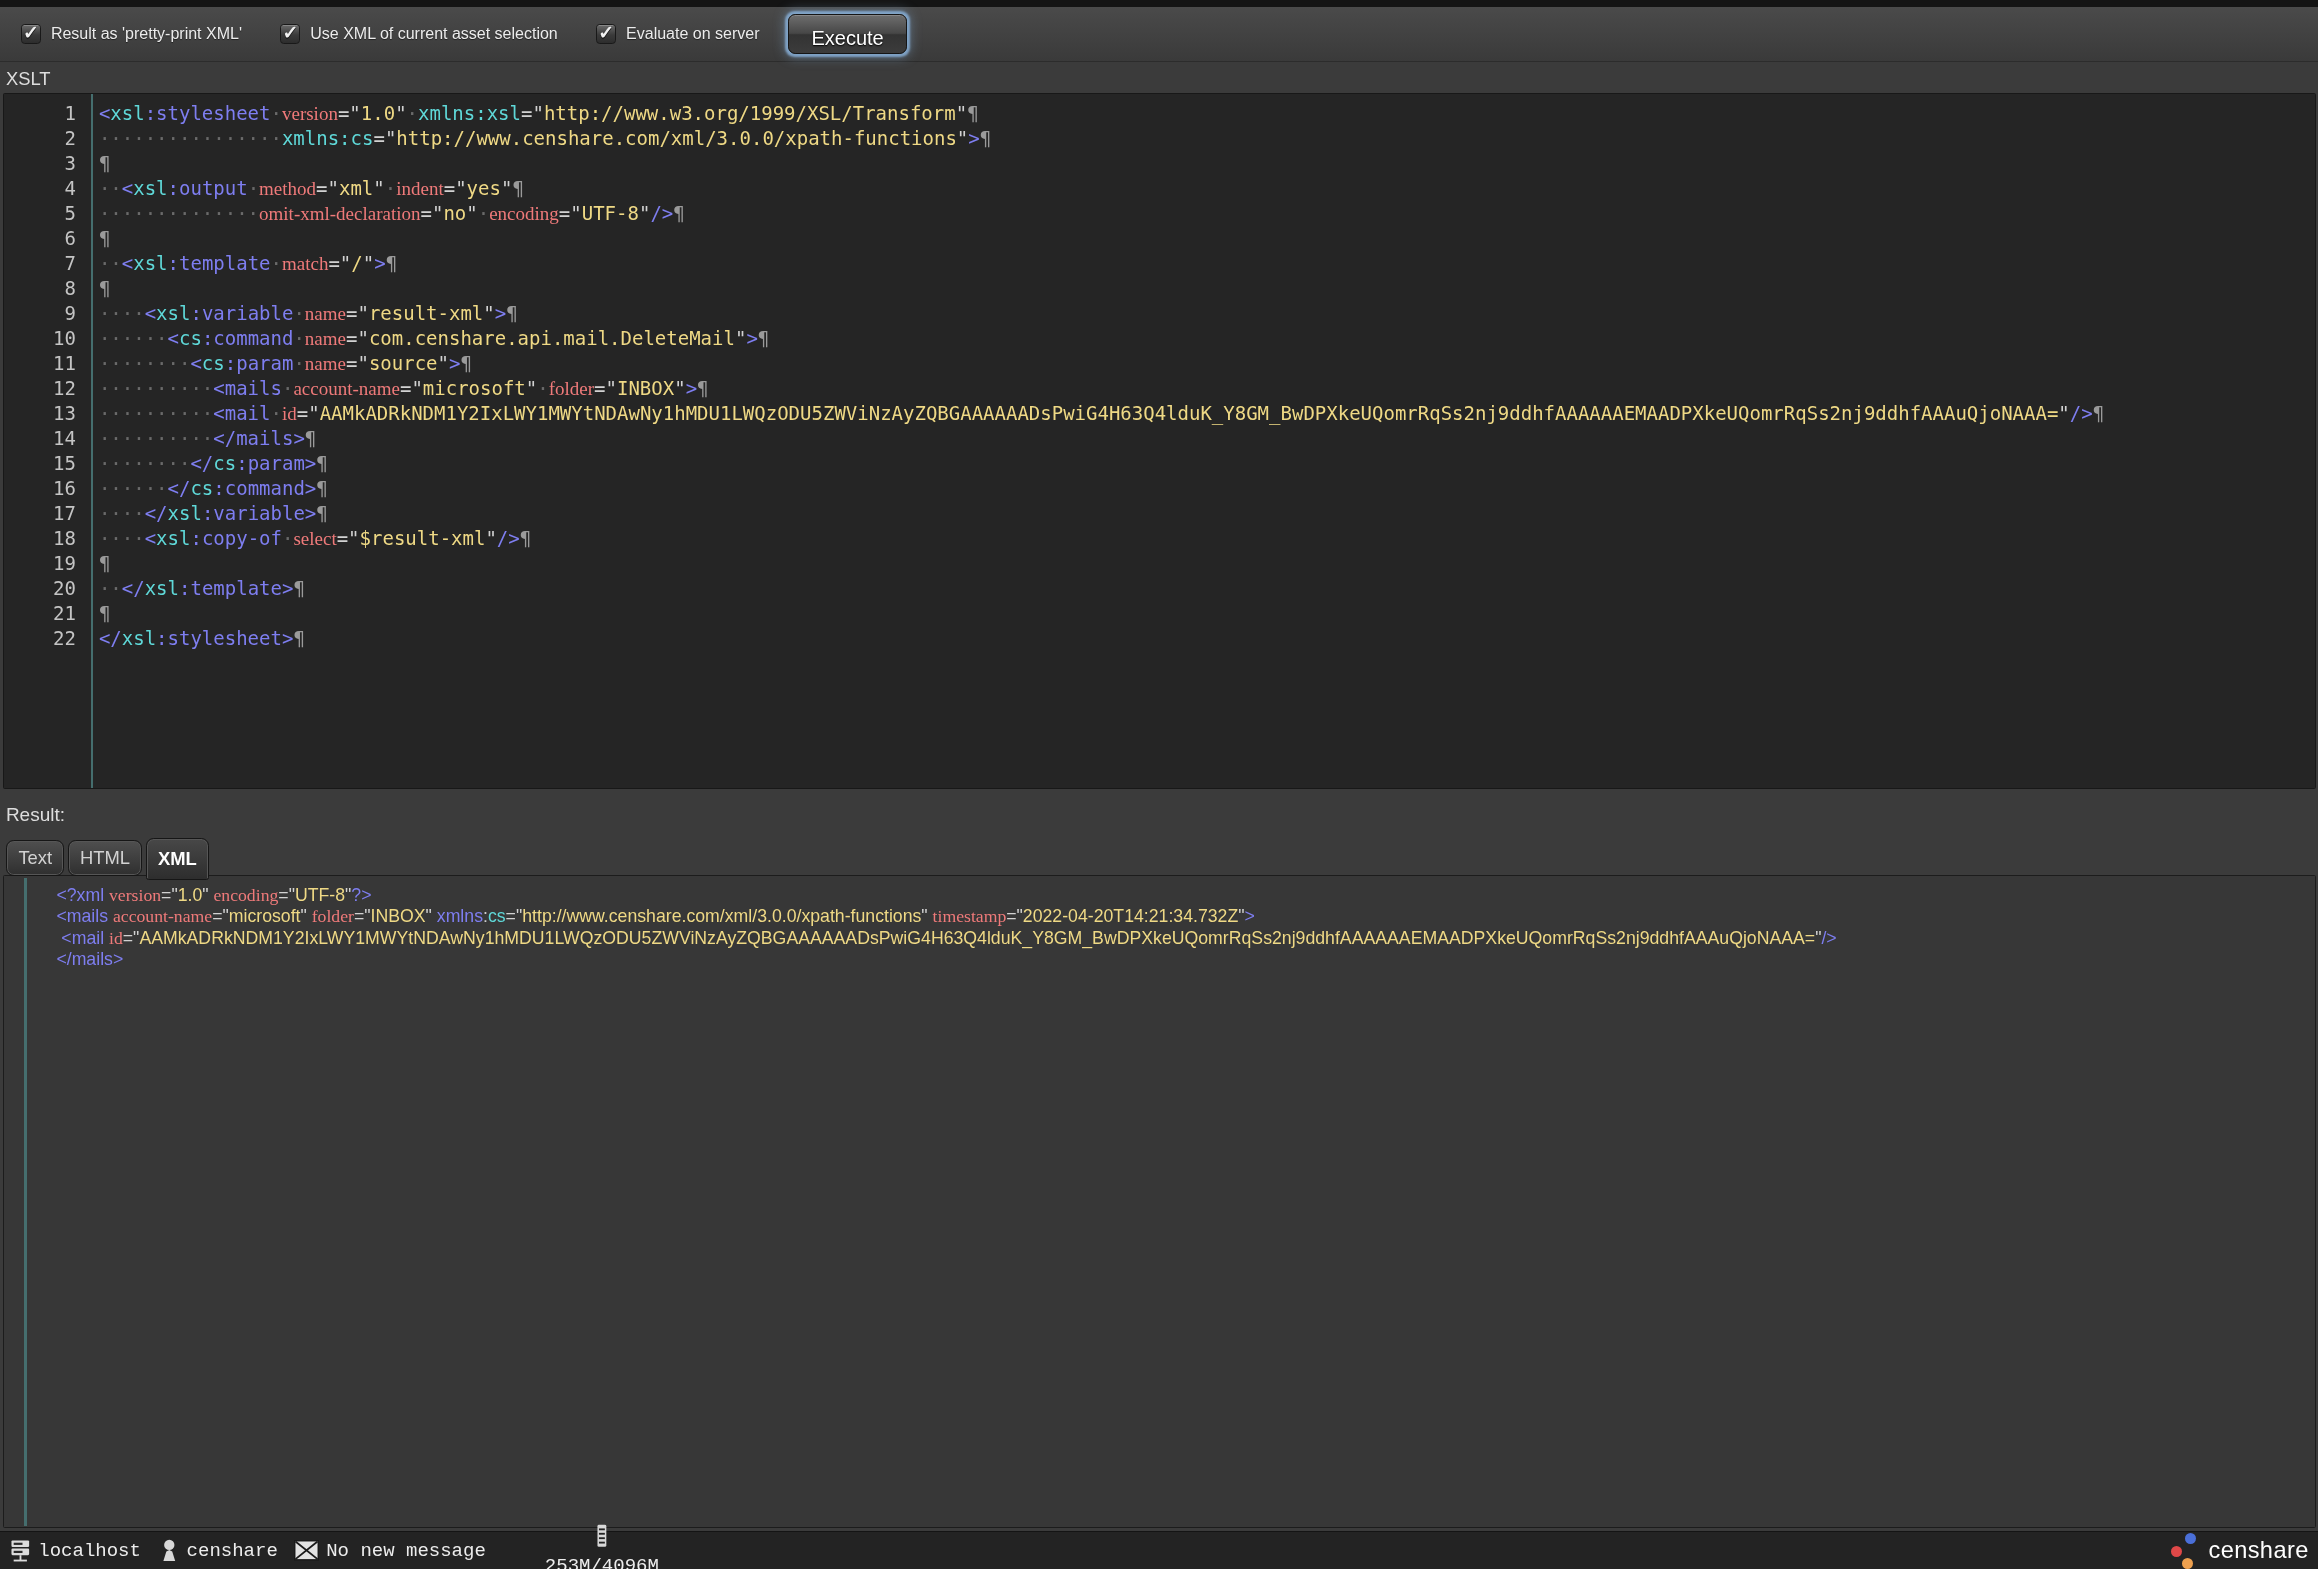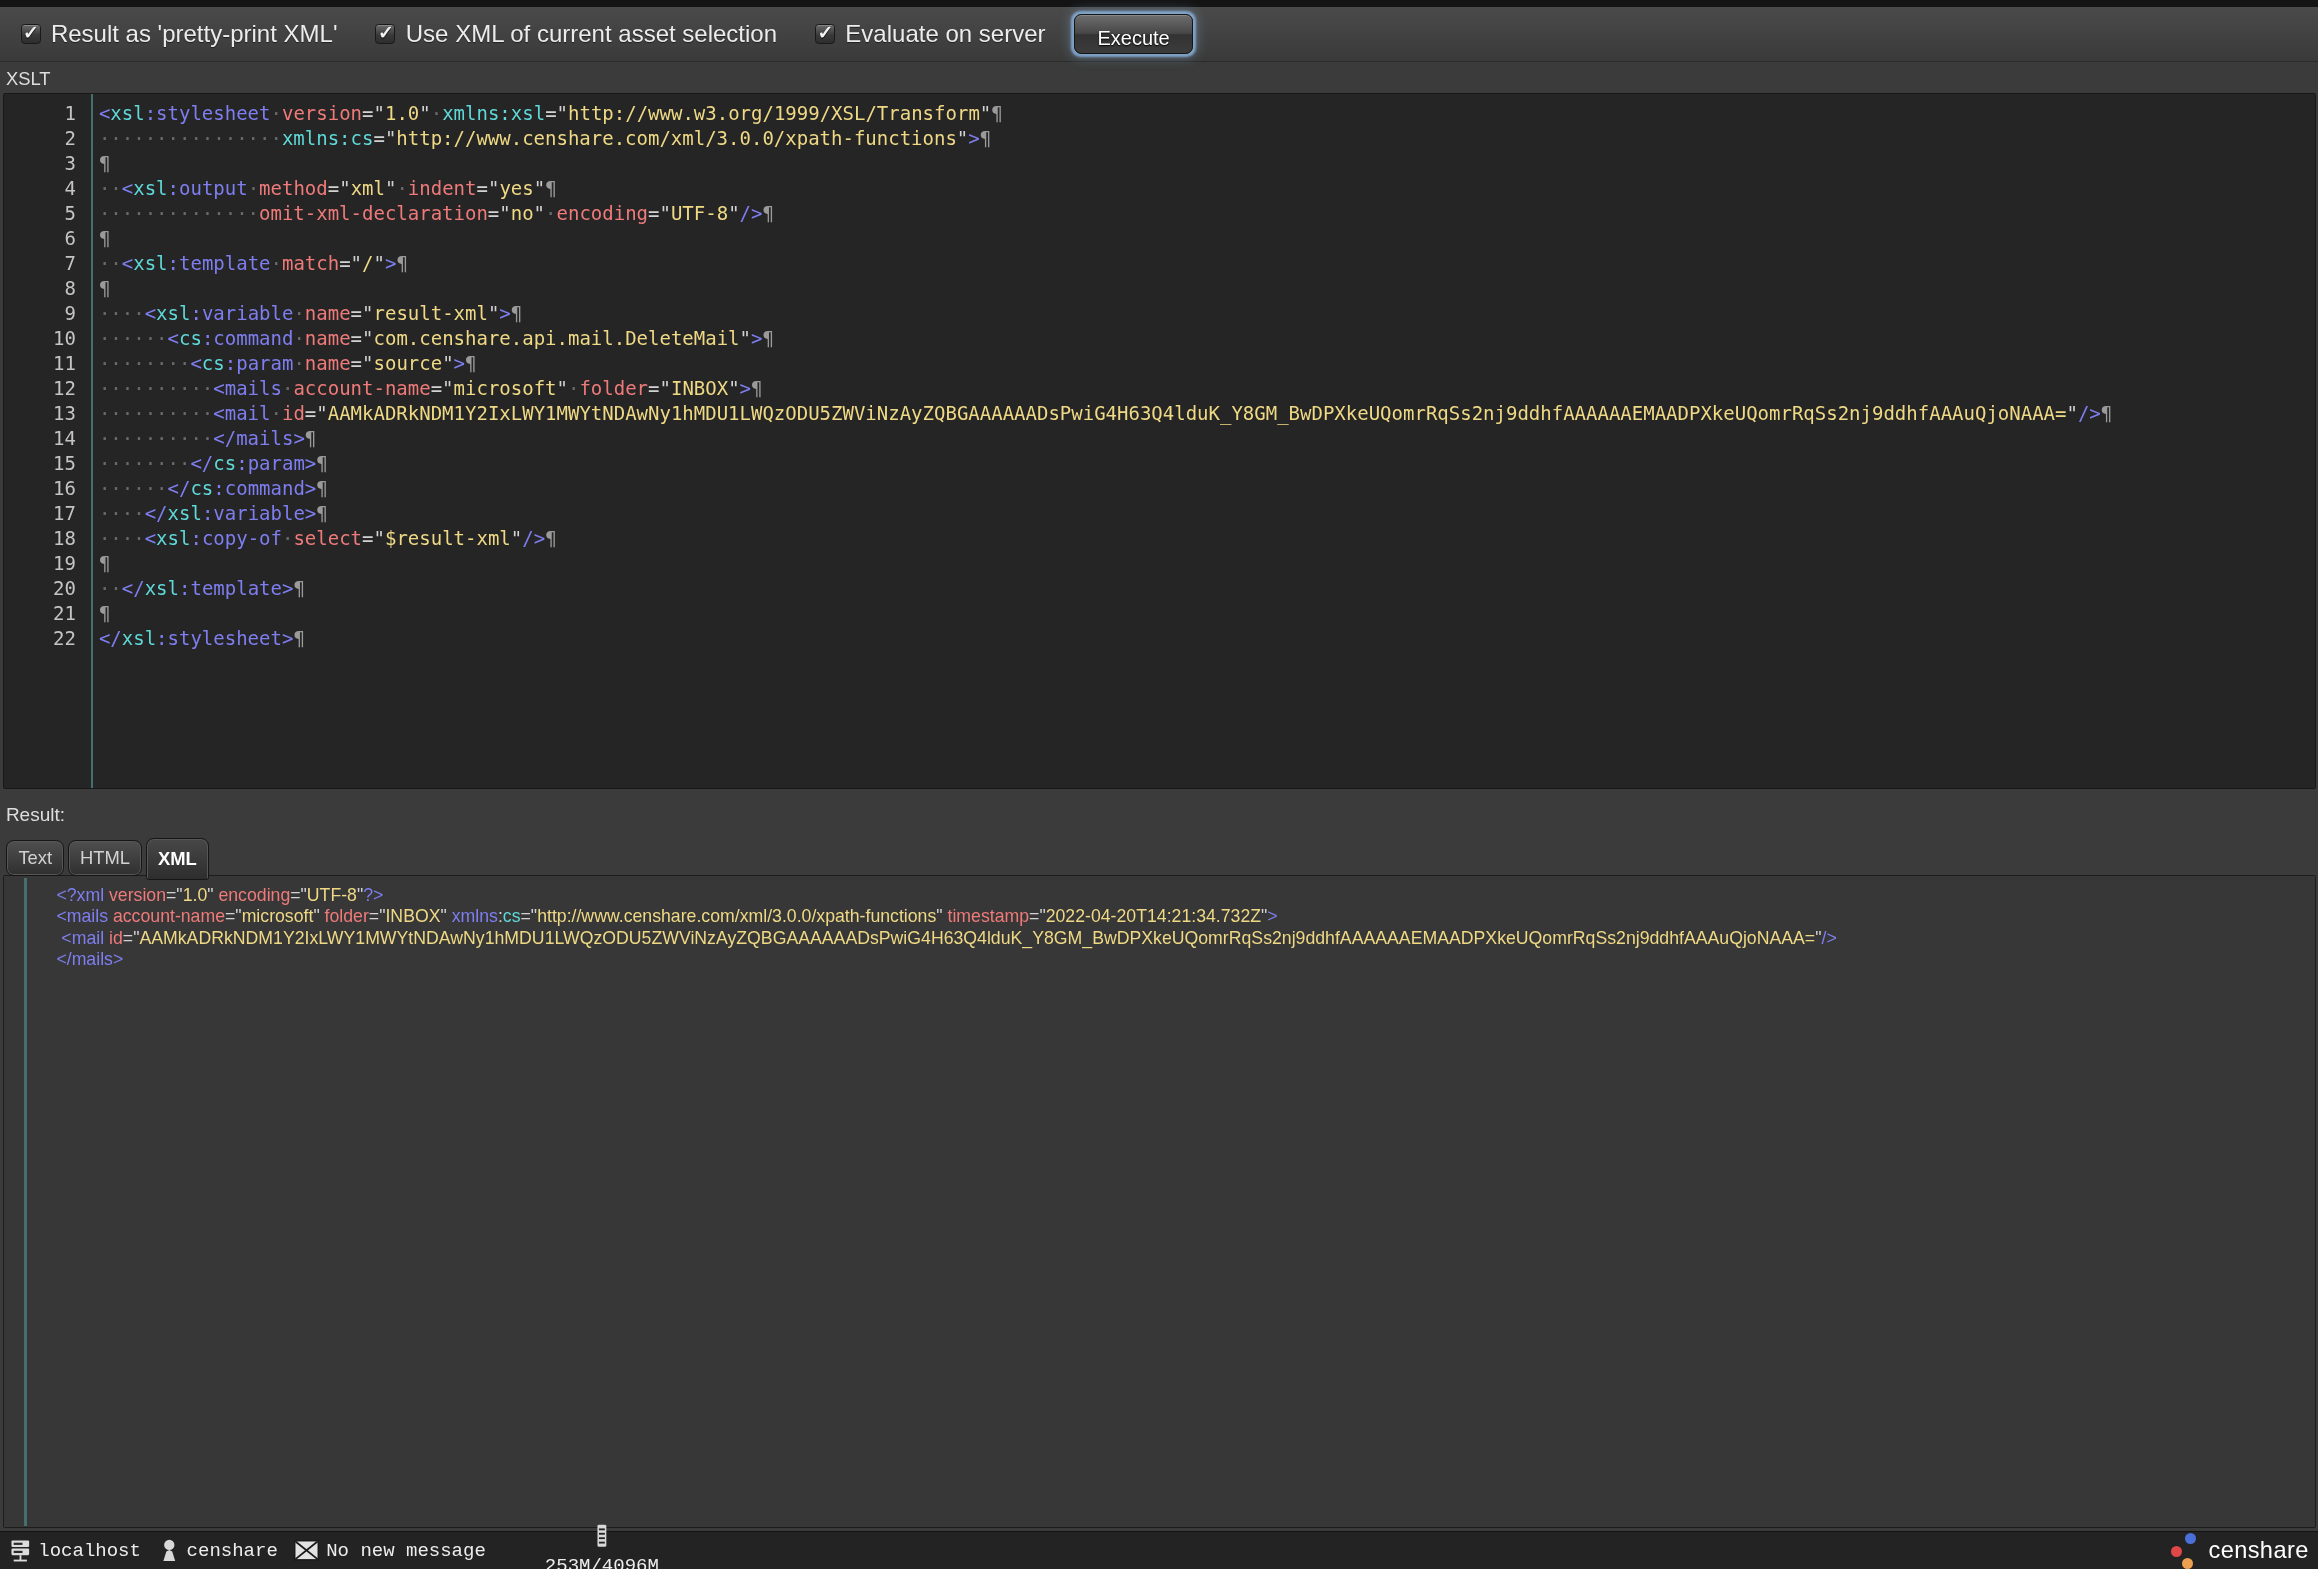--- a/index.html
+++ b/index.html
@@ -11,21 +11,21 @@
            background:linear-gradient(#4a4a4a,#3a3a3a);border-bottom:0.7px solid #2c2c2c;
            display:flex;align-items:center;padding-left:20.6px;box-sizing:border-box;}
   .check-item{display:flex;align-items:center;gap:10.3px;cursor:default;}
   .check-item + .check-item{margin-left:38px;}
   .checkbox{width:20px;height:20px;border-radius:3.7px;position:relative;flex:0 0 auto;
             background:linear-gradient(#6a6a6a,#3a3a3a 55%,#2d2d2d);
             border:1.5px solid #191919;box-sizing:border-box;
             box-shadow:inset 0 0.7px 0 rgba(255,255,255,.28);}
   .tick{position:absolute;left:1.5px;top:-4.4px;font-size:19px;font-weight:bold;color:#f2f2f2;
         text-shadow:0 0.7px 0.7px #000;}
-  .cb-label{font-size:24px;color:#ececec;text-shadow:0 0.7px 0.7px rgba(0,0,0,.5);}
+  .cb-label{font-size:16px;color:#ececec;text-shadow:0 0.7px 0.7px rgba(0,0,0,.5);}
   .execute{margin-left:29px;height:40px;min-width:115px;padding:12px 22px;
            font-family:"Liberation Sans",sans-serif;font-size:20px;color:#fff;
            text-shadow:0 0.7px 1.5px #000;border:1.5px solid #151515;border-radius:7.4px;
            background:linear-gradient(#6e6e6e,#474747 48%,#333 52%,#3c3c3c);
            box-shadow:0 0 2.2px 2.2px rgba(135,175,215,.85),0 0 10.3px 4.4px rgba(135,175,215,.35),
                       inset 0 0.7px 0 rgba(255,255,255,.25);cursor:pointer;}
   
   .section-label{position:absolute;left:5.9px;font-size:18.4px;color:#dedede;}
   .xslt-label{top:68px;}
   .editor-panel{position:absolute;top:93px;left:2.9px;width:2313px;height:696px;
@@ -33,21 +33,21 @@
                 box-sizing:border-box;overflow:hidden;}
   .editor-gutterline{position:absolute;left:87px;top:0;bottom:0;width:2.2px;
                      background:var(--accent_teal,#456e6e);}
   .code{position:relative;padding-top:7.4px;font-family:"DejaVu Sans Mono",monospace;
         font-size:19px;line-height:25px;white-space:pre;}
   .crow{display:flex;height:25px;}
   .ln{width:72px;flex:0 0 auto;text-align:right;color:#c4c4c4;}
   .lc{padding-left:23px;}
   .tk-b,.tk-e{color:var(--syntax_tag,#7e7ef0);}
   .tk-n{color:var(--syntax_ns,#5fd8d8);}
-  .tk-a{color:var(--syntax_attr,#ef7a7a);}
+  .tk-a{color:var(--syntax_attr,#ef7a7a);font-family:Liberation Serif, serif;}
   .tk-q{color:var(--syntax_punct,#d2d2d2);}
   .tk-v{color:var(--syntax_value,#efd985);}
   .tk-w{color:var(--whitespace,#666666);}
   .tk-p{color:var(--pilcrow,#9a9a9a);}
   .tk-t{color:#cfcfcf;}
   
   .result-label{top:804px;font-size:19px;}
   .tabs{position:absolute;top:839px;left:7.4px;display:flex;gap:5.9px;align-items:flex-end;z-index:2;}
   .tab{height:34px;padding:0 10px;font-family:"Liberation Sans",sans-serif;font-size:18.4px;
        color:#d2d2d2;background:linear-gradient(#4e4e4e,#303030);

